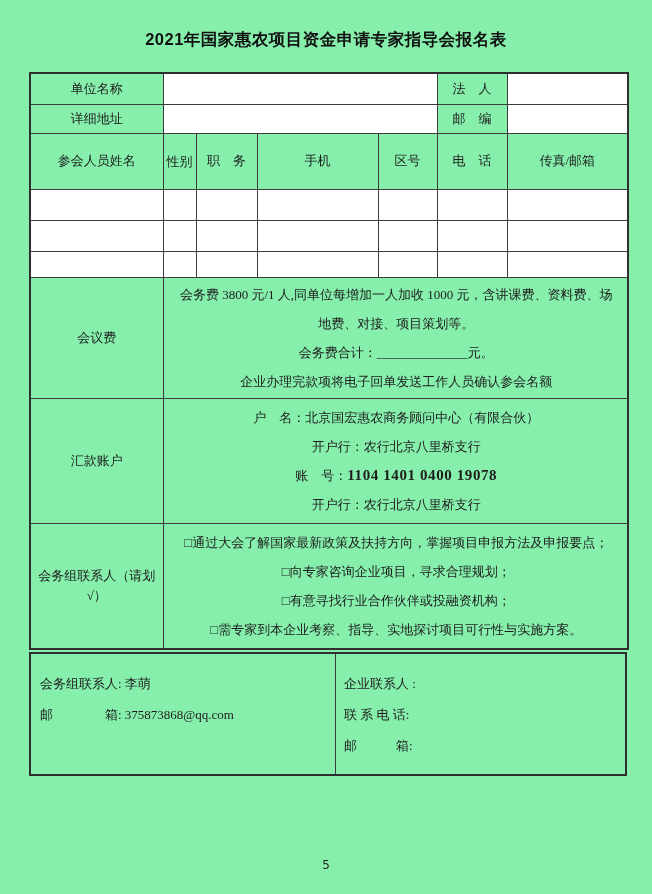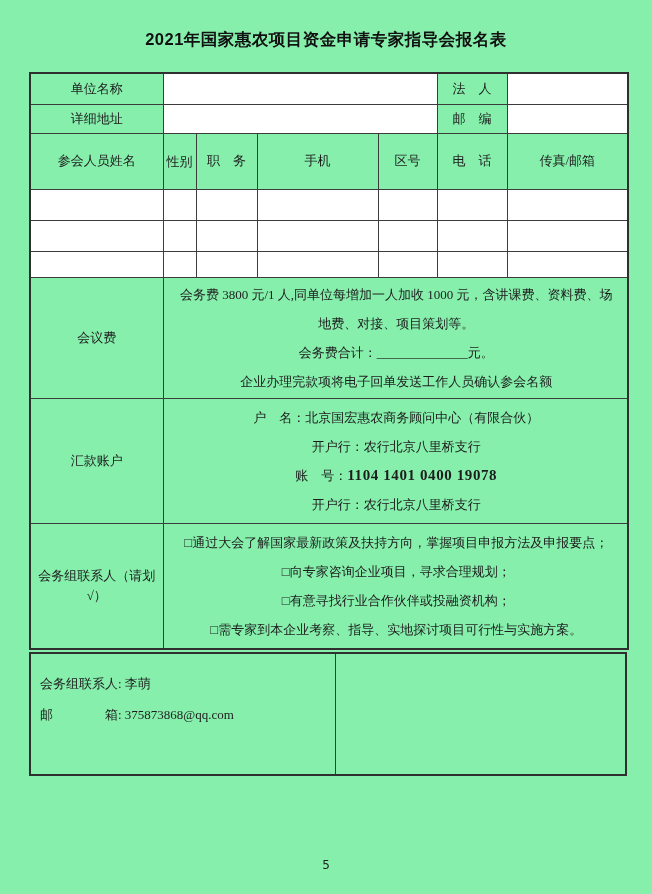--- a/index.html
+++ b/index.html
@@ -161,17 +161,22 @@
       </td>
     </tr>
   </tbody>
     </table>
 
   <div class="contact-box">
     <div class="contact-left">
       <p>会务组联系人: 李萌</p>
       <p>邮　　　　箱: 375873868@qq.com</p>
     </div>
+    <div class="contact-right">
+      <p>企业联系人 :</p>
+      <p>联 系 电 话:</p>
+      <p>邮　　　箱:</p>
+    </div>
   </div>
 
   <div class="page-num">5</div>
 
 </div>
 
 </body></html>

